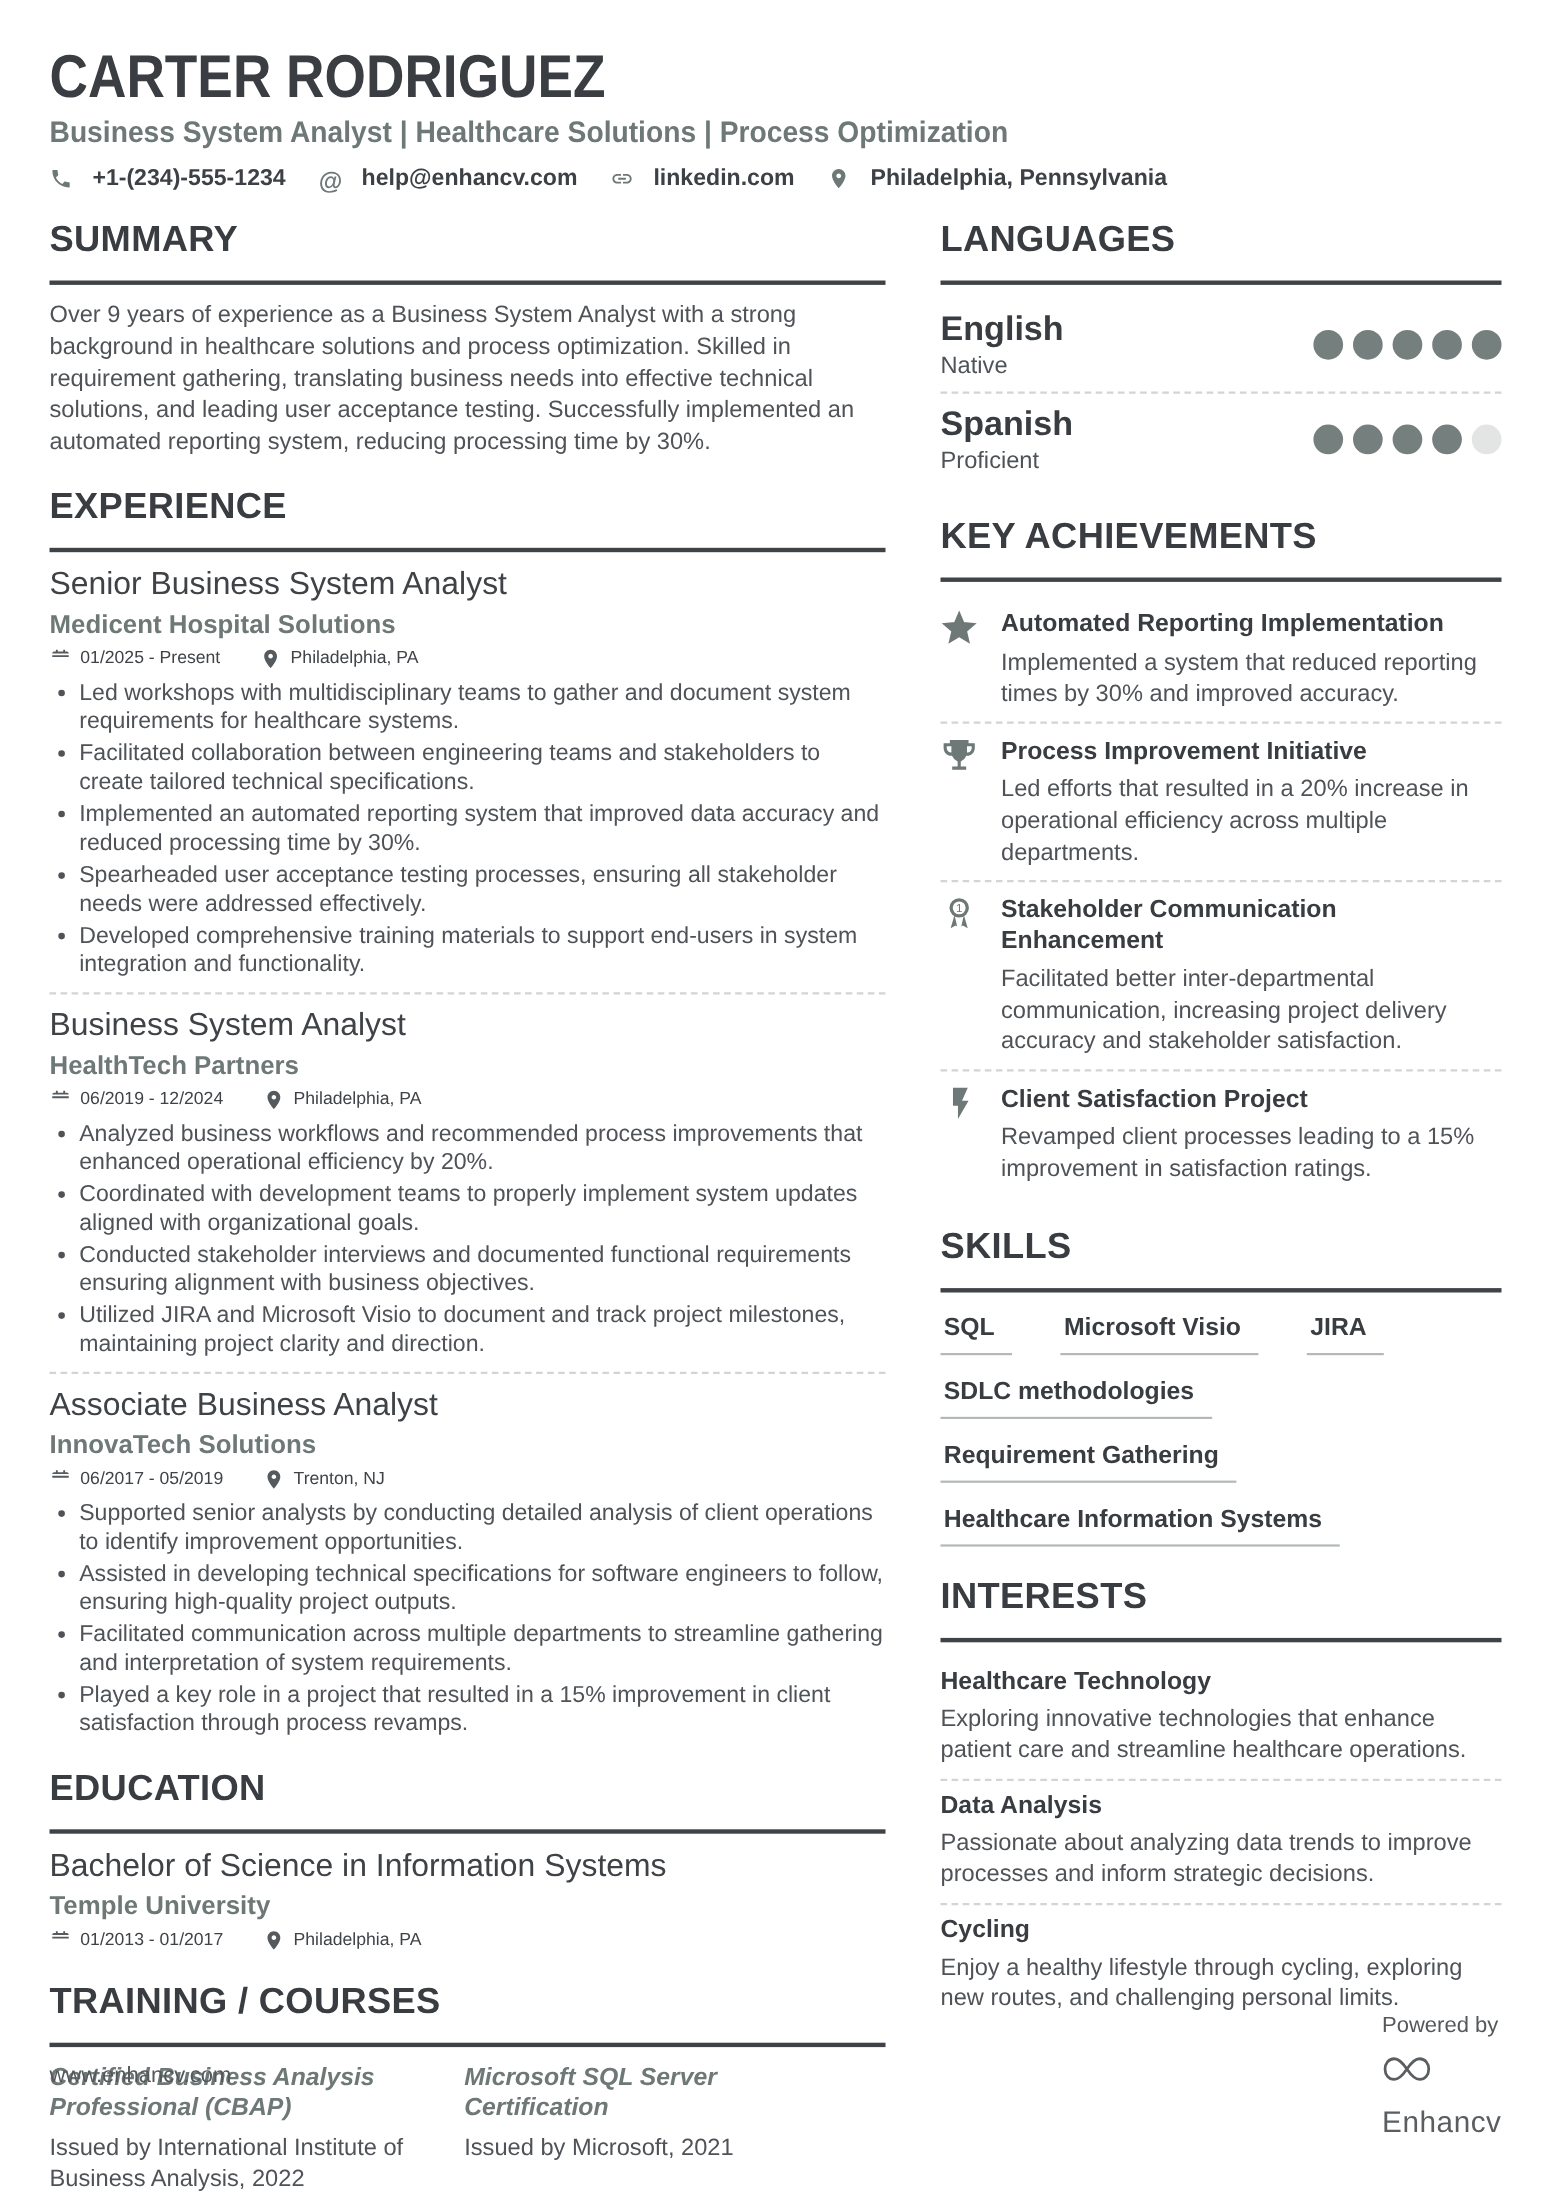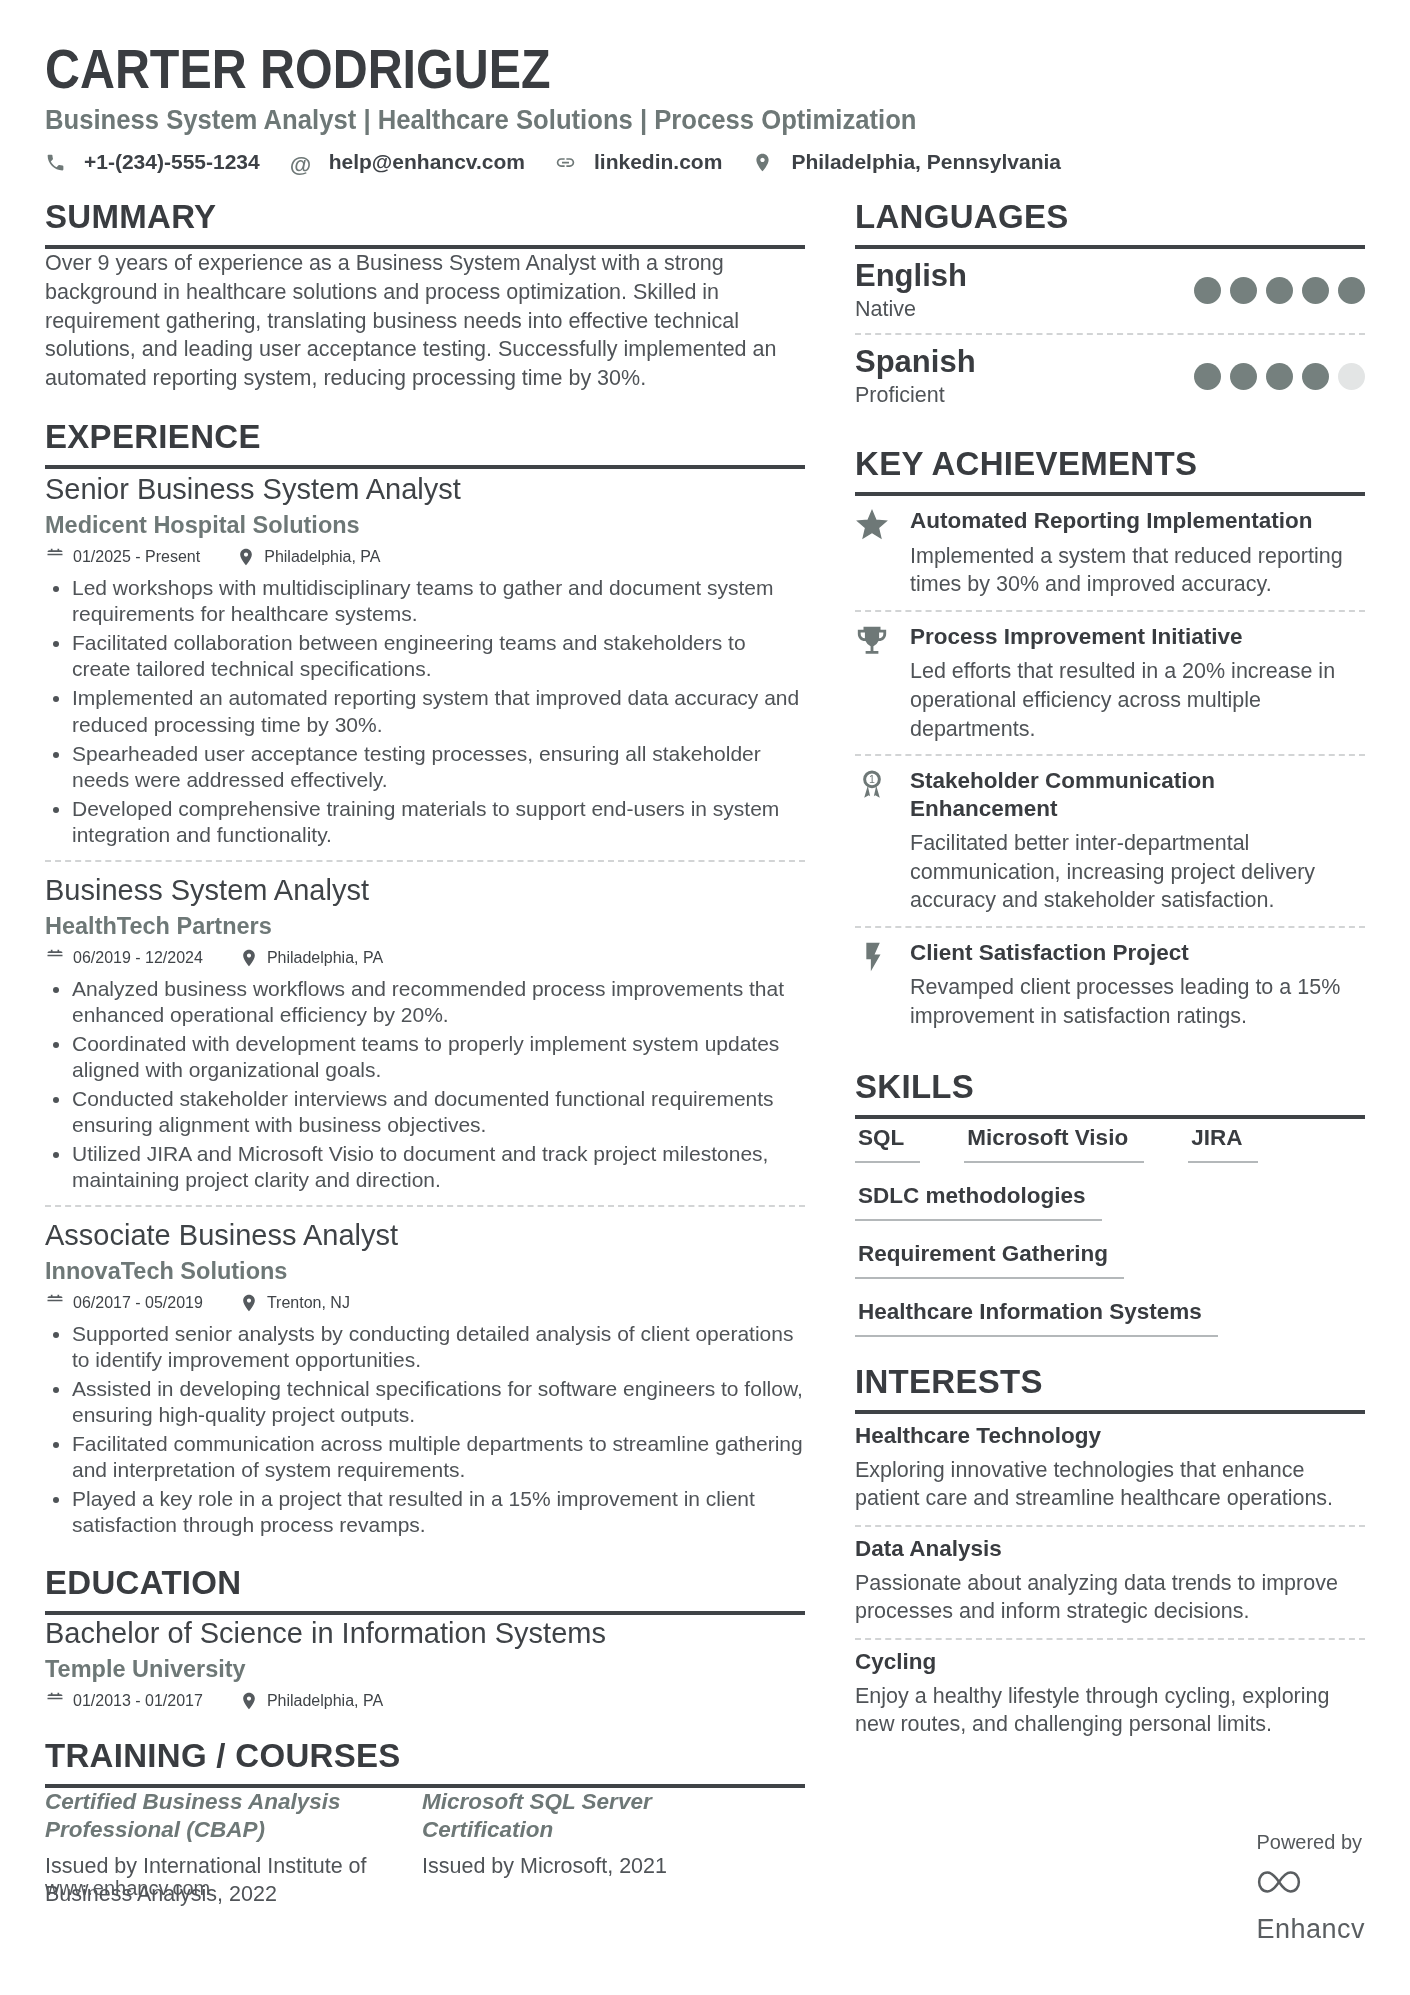--- a/index.html
+++ b/index.html
@@ -27,21 +27,21 @@
   .cicon svg { width:100%; height:100%; fill:#6e7877; }
   .at-glyph::before { content:"@"; font-size:22px; font-weight:700; color:#6e7877; }
 
   
   .cols { display:flex; gap:50px; margin-top:24px; }
   .col-left { width:760px; flex:none; }
   .col-right { width:510px; flex:none; }
 
   .sec-head {
     font-size:33px; font-weight:700; color:#393c40; letter-spacing:0.3px;
-    padding-bottom:9px; border-bottom:4px solid #3f4347; 
+    padding-bottom:19px; border-bottom:4px solid #3f4347; margin-bottom:13px;
   }
   section { margin-bottom:26px; }
 
   
   .summary-text { font-size:21.5px; line-height:1.33; color:#4f5357; }
 
   
   .job-title { font-size:29px; font-weight:400; color:#3f4347; margin-top:4px; }
   .company   { font-size:23.5px; font-weight:700; color:#6e7877; margin-top:6px; }
   .meta-row  { display:flex; align-items:center; gap:36px; margin-top:8px;

